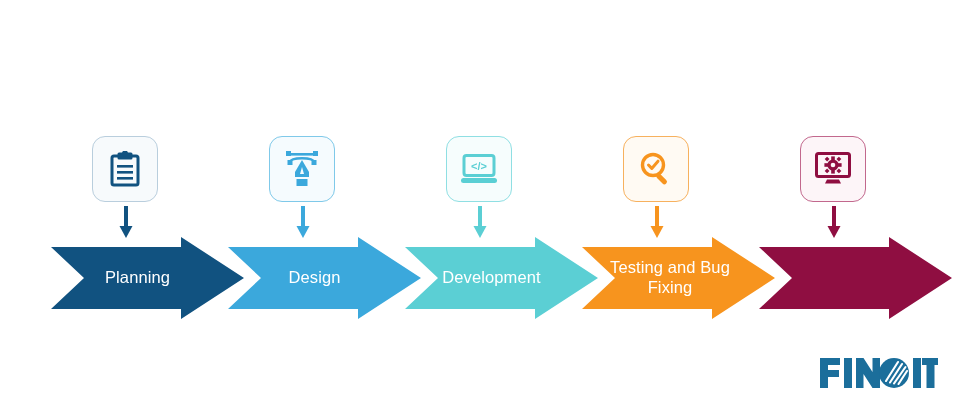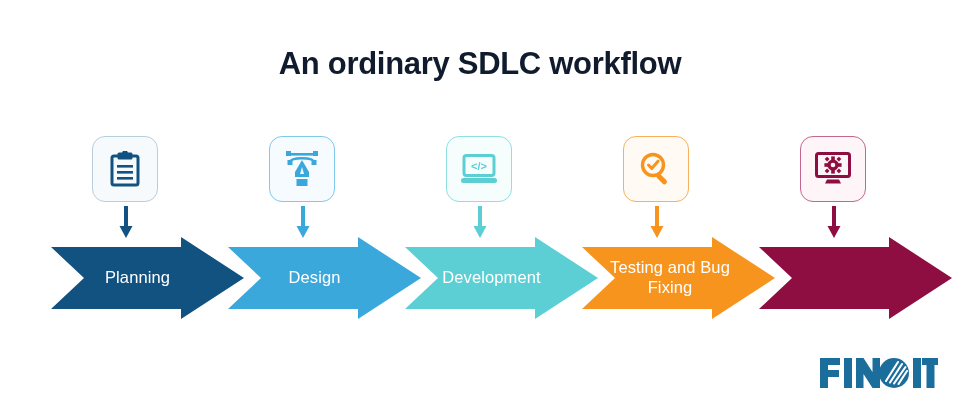--- a/index.html
+++ b/index.html
@@ -108,21 +108,20 @@
     width: 120px;
     height: 42px;
   }
   .logo svg { display: block; }
 </style>
 </head>
 <body>
 
 <div id="infographic">
 
-  <div class="title">An ordinary SDLC workflow</div>
 
   <div class="icon-row">
 
     <div class="icon-cell" style="left:35px;">
       <div class="icon-box" style="background:#f7fafc; border-color:#b9cedd;">
         <span>
           <svg width="34" height="36" viewBox="0 0 34 36" aria-hidden="true">
             <rect x="4" y="5" width="26" height="29" rx="2" fill="none" stroke="#115280" stroke-width="3"></rect>
             <rect x="9.5" y="1.5" width="15" height="7" rx="1.5" fill="#115280"></rect>
             <circle cx="17" cy="2.5" r="3" fill="#115280"></circle>

